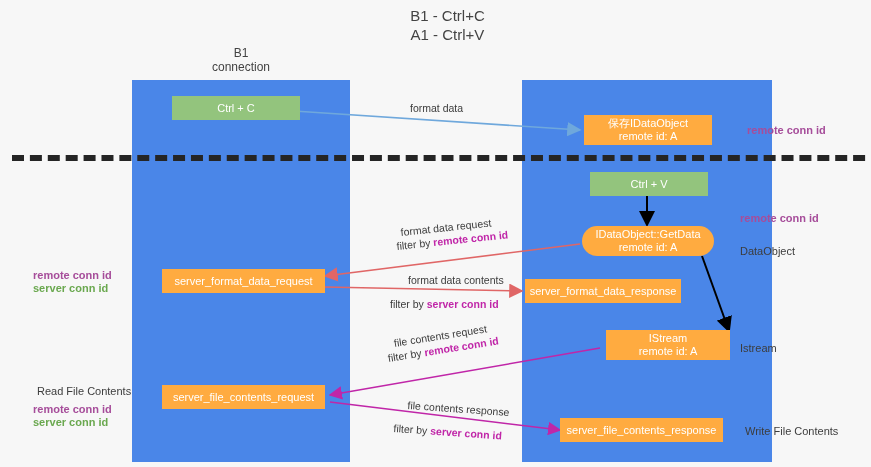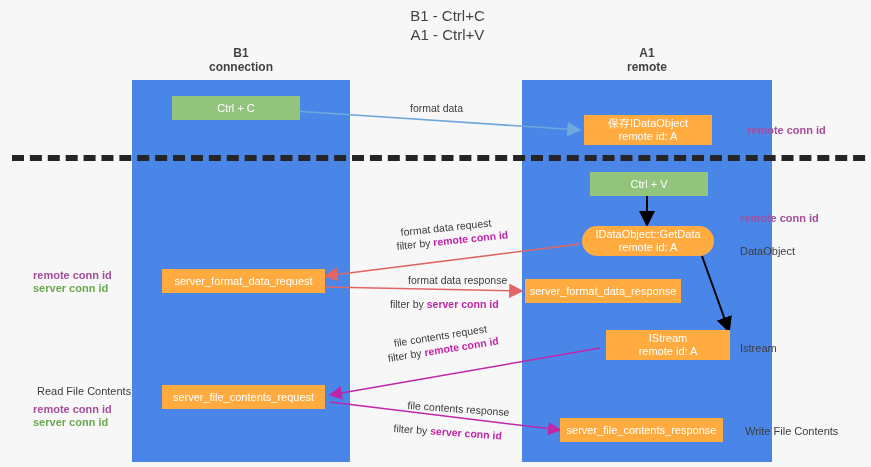--- a/index.html
+++ b/index.html
@@ -35,21 +35,20 @@
     white-space: pre-line;
   }
 
   
   .col-head {
     text-align: center;
     font-size: 12px;
     line-height: 14px;
     color: #434343;
     white-space: pre-line;
-    font-weight: bold;
   }
   #head-b1 { left: 120px; top: 46px; width: 218px; }
   #head-a1 { left: 510px; top: 46px; width: 250px; }
 
   
   .lane {
     background: #4a86e8;
     top: 80px;
     height: 382px;
   }
@@ -119,22 +118,20 @@
 <div id="stage">
 
   <div class="abs lane" id="lane-b1"></div>
   <div class="abs lane" id="lane-a1"></div>
 
   <div class="abs" id="title">B1 - Ctrl+C
 A1 - Ctrl+V</div>
 
   <div class="abs col-head" id="head-b1">B1
 connection</div>
-  <div class="abs col-head" id="head-a1">A1
-remote</div>
 
   <svg id="wires" viewBox="0 0 871 467">
     <defs>
       <marker id="ah-blue" markerWidth="9" markerHeight="9" refX="8" refY="4.5" orient="auto">
         <path d="M0,0 L9,4.5 L0,9 z" fill="#6fa8dc"></path>
       </marker>
       <marker id="ah-red" markerWidth="9" markerHeight="9" refX="8" refY="4.5" orient="auto">
         <path d="M0,0 L9,4.5 L0,9 z" fill="#e06666"></path>
       </marker>
       <marker id="ah-mag" markerWidth="9" markerHeight="9" refX="8" refY="4.5" orient="auto">
@@ -200,21 +197,21 @@
   <div class="abs side bold c-purple" style="left:21px; top:402px;">remote conn id</div>
   <div class="abs side bold c-green" style="left:21px; top:415px;">server conn id</div>
 
   <div class="abs edge-label" style="left:398px; top:102px;">format data</div>
 
   <div class="abs edge-label rot" style="left:388px; top:226px; transform: rotate(-6deg);">format data request</div>
   <div class="abs edge-label rot" style="left:384px; top:240px; transform: rotate(-6deg);">
     <span>filter by </span><span class="hl c-magenta">remote conn id</span>
   </div>
 
-  <div class="abs edge-label" style="left:396px; top:274px;">format data response</div>
+  <div class="abs edge-label" style="left:396px; top:274px;">format data contents</div>
   <div class="abs edge-label" style="left:378px; top:298px;">
     <span>filter by </span><span class="hl c-magenta">server conn id</span>
   </div>
 
   <div class="abs edge-label rot" style="left:381px; top:337px; transform: rotate(-9deg);">file contents request</div>
   <div class="abs edge-label rot" style="left:375px; top:352px; transform: rotate(-9deg);">
     <span>filter by </span><span class="hl c-magenta">remote conn id</span>
   </div>
 
   <div class="abs edge-label rot" style="left:396px; top:399px; transform: rotate(4deg);">file contents response</div>

